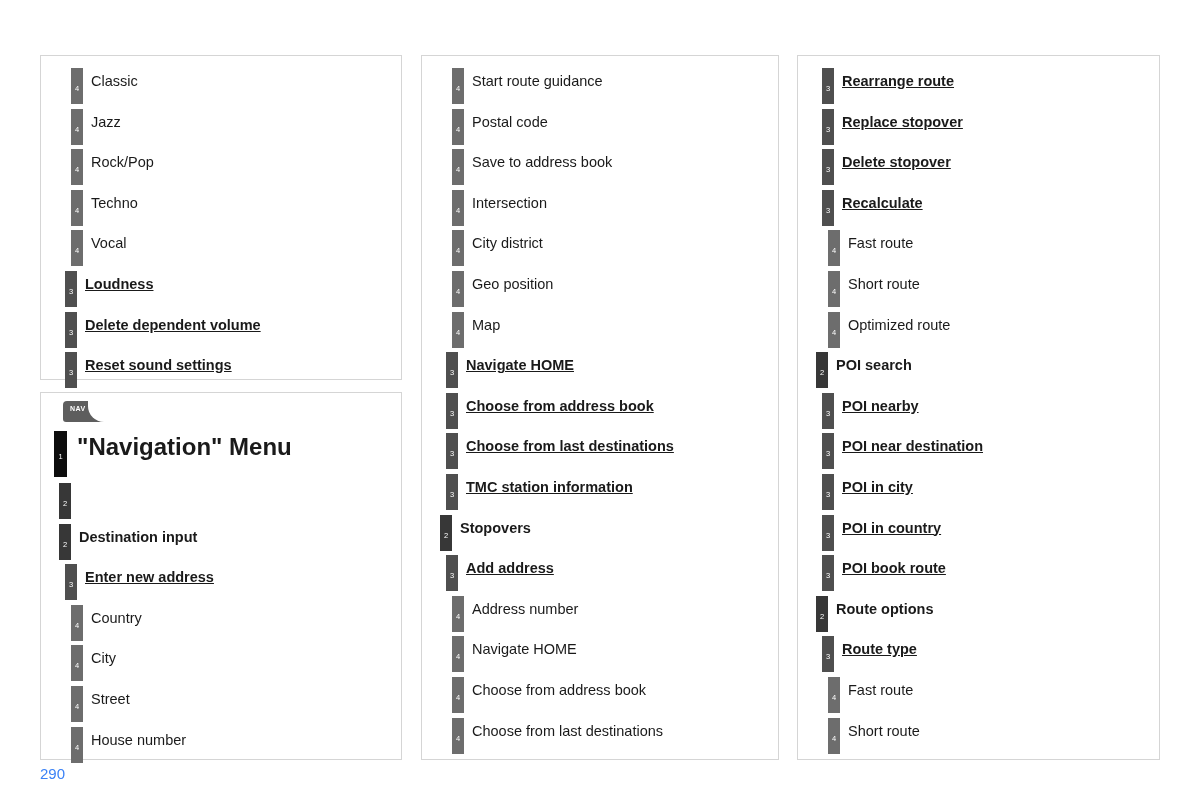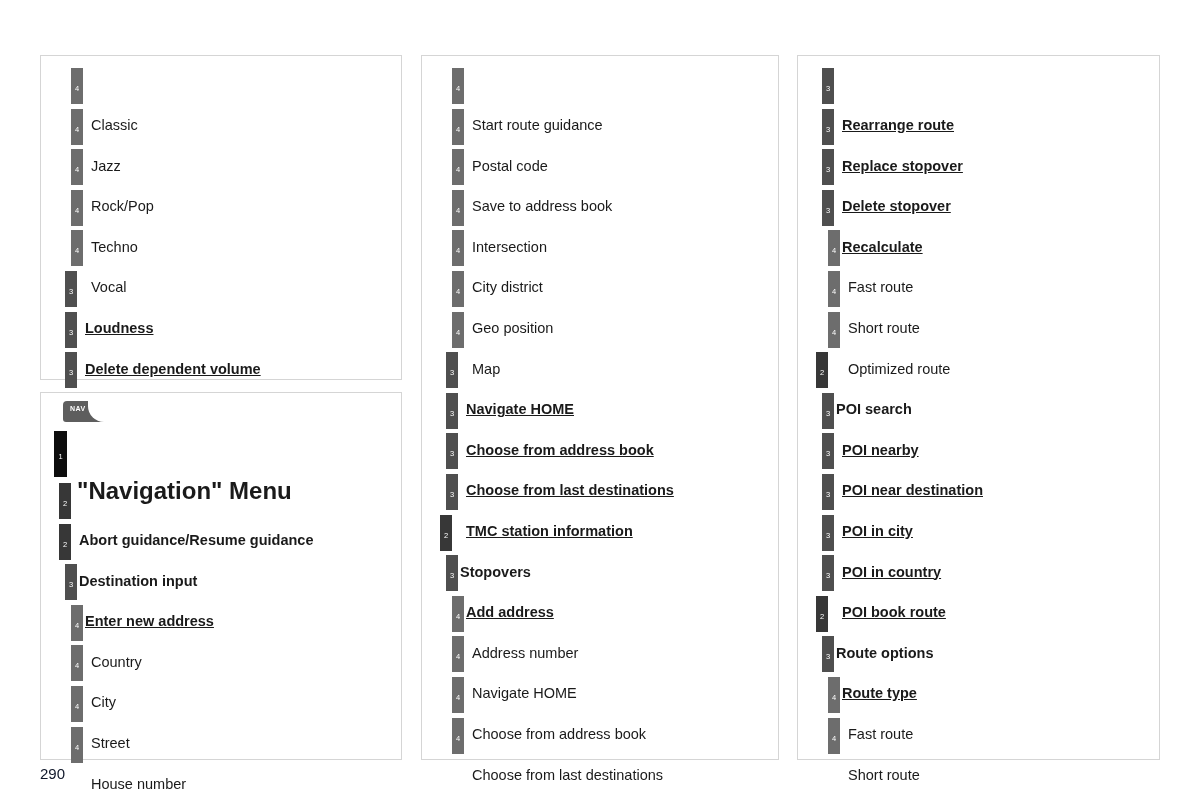--- a/index.html
+++ b/index.html
@@ -102,21 +102,20 @@
     left: 0;
     right: 0;
     top: 17px;
     line-height: 8px;
   }
   .menu-label {
     position: absolute;
     top: 7px;
     white-space: nowrap;
     line-height: 20px;
-    margin-top: 44px;
   }
 
   
   .lv1 .level-bar { left: 13px; background: #0d0d0d; width: 13px; height: 46px; top: 0px; }
   .lv1 .level-bar .lvl-num { top: 22px; }
   .lv1 .menu-label { left: 36px; font-size: 24px; font-weight: bold; top: 1px; line-height: 30px; }
   .lv1 { height: 48px; }
 
   
   .lv2 .level-bar { left: 18px; background: #373737; }
@@ -129,21 +128,21 @@
   
   .lv4 .level-bar { left: 30px; background: #6d6d6d; }
   .lv4 .menu-label { left: 50px; font-size: 14.5px; font-weight: normal; }
 
   
   #page-number {
     position: absolute;
     left: 40px;
     top: 765px;
     font-size: 15px;
-    color: #0f172a;
+    color: #3b82f6;
   }
 </style>
 </head>
 <body>
 
 <div class="page">
 
   <div class="panel" id="panel-audio">
     <div class="panel-inner">
       <ul class="menu-list" style="top:8px;">
@@ -208,21 +207,20 @@
           <li class="menu-row lv1">
             <span class="level-bar">
               <span class="lvl-num">1</span>
             </span>
             <span class="menu-label">"Navigation" Menu</span>
           </li>
           <li class="menu-row lv2">
             <span class="level-bar">
               <span class="lvl-num">2</span>
             </span>
-            <span class="menu-label">Abort guidance/Resume guidance</span>
           </li>
           <li class="menu-row lv2">
             <span class="level-bar">
               <span class="lvl-num">2</span>
             </span>
             <span class="menu-label">Destination input</span>
           </li>
           <li class="menu-row lv3">
             <span class="level-bar">
               <span class="lvl-num">3</span>

